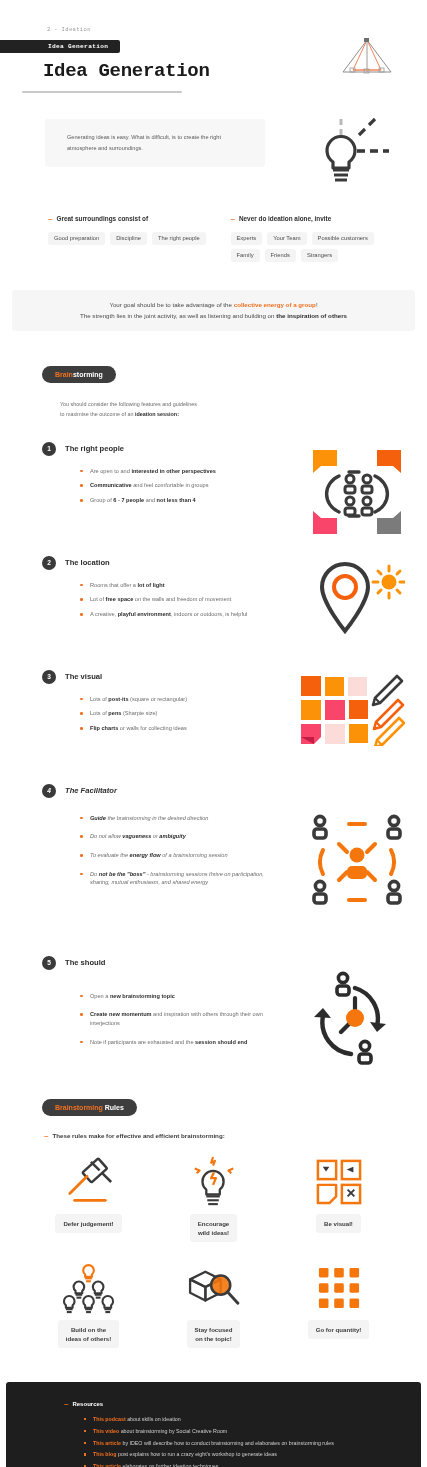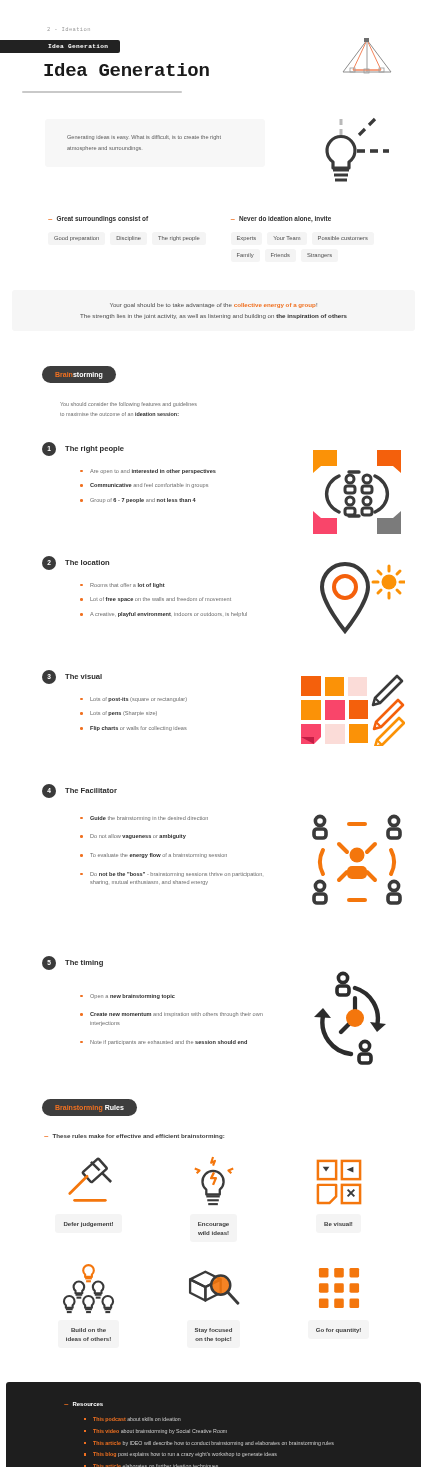--- a/index.html
+++ b/index.html
@@ -319,21 +319,21 @@
         <path d="M98 2 l5 5 l-22 22 l-7 2 l2 -7 z" fill="none" stroke="#3a3a3a" stroke-width="2.6"></path>
         <path d="M76 24 l5 5" stroke="#3a3a3a" stroke-width="2.2"></path>
         <path d="M99 26 l5 5 l-22 22 l-7 2 l2 -7 z" fill="none" stroke="#f4600c" stroke-width="2.6"></path>
         <path d="M77 48 l5 5" stroke="#f4600c" stroke-width="2.2"></path>
         <path d="M100 44 l5 5 l-22 22 l-7 2 l2 -7 z" fill="none" stroke="#fb9207" stroke-width="2.6"></path>
         <path d="M78 66 l5 5" stroke="#fb9207" stroke-width="2.2"></path>
       </g>
     </svg>
   </div>
 
-  <div class="item" style="min-height:150px;">
+  <div class="item" style="min-height:150px;font-style:italic;">
     <div class="item-head">
       <span class="num">4</span>
       <span class="item-title">The Facilitator</span>
     </div>
     <ul class="bullets loose" style="margin-top:16px;">
         <li><b>Guide</b><span> the brainstorming in the desired direction</span></li>
         <li><span>Do not allow </span><b>vagueness</b><span> or </span><b>ambiguity</b></li>
         <li><span>To evaluate the </span><b>energy flow</b><span> of a brainstorming session</span></li>
         <li><span>Do </span><b>not be the "boss"</b><span> - brainstorming sessions thrive on participation, sharing, mutual enthusiasm, and shared energy</span></li>
       </ul>
@@ -359,21 +359,21 @@
         <line x1="66" y1="66" x2="58" y2="58"></line>
       </g>
       <circle cx="48" cy="41" r="7.5" fill="#f4760c"></circle>
       <rect x="38" y="52" width="20" height="13" rx="5" fill="#f4760c"></rect>
     </svg>
   </div>
 
   <div class="item" style="min-height:110px;">
     <div class="item-head">
       <span class="num">5</span>
-      <span class="item-title">The timing</span>
+      <span class="item-title">The should</span>
     </div>
     <ul class="bullets loose" style="margin-top:22px;">
         <li><span>Open a </span><b>new brainstorming topic</b></li>
         <li><b>Create new momentum</b><span> and inspiration with others through their own interjections</span></li>
         <li><span>Note if participants are exhausted and the </span><b>session should end</b></li>
       </ul>
     <svg class="item-icon" viewBox="0 0 90 96" width="90" height="96" style="top:14px;right:30px;">
       <g stroke="#2c2c2c" stroke-width="3.6" fill="none">
         <circle cx="36" cy="8" r="4.6"></circle>
           <rect x="30" y="16" width="12" height="9" rx="3"></rect>

